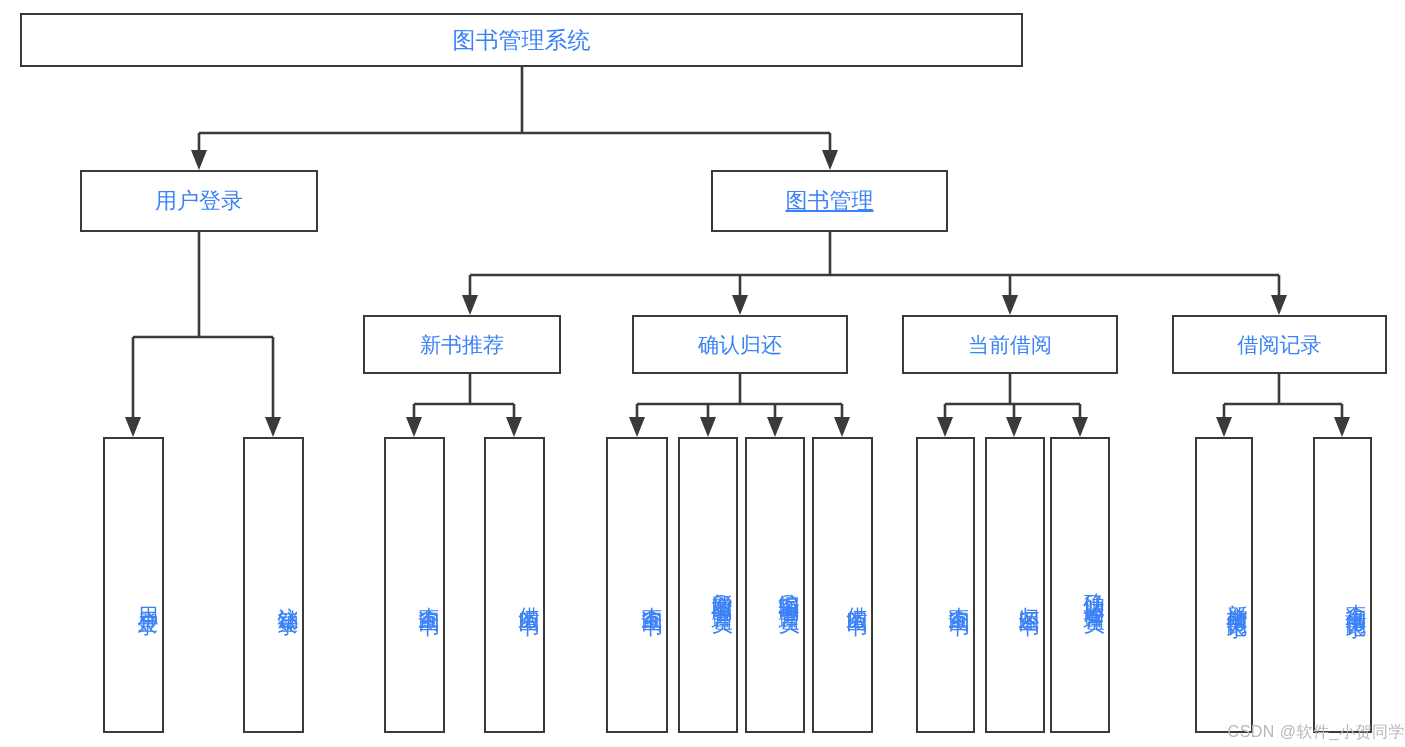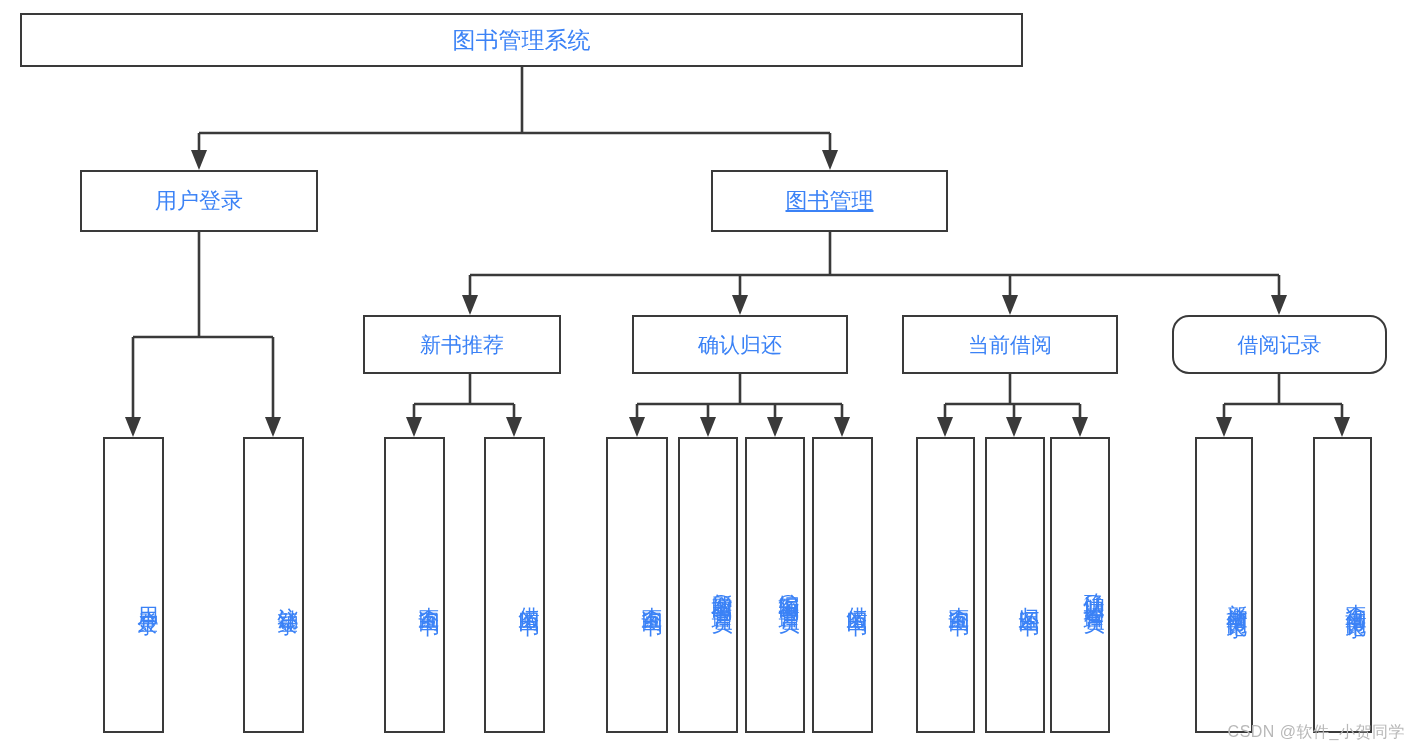--- a/index.html
+++ b/index.html
@@ -148,21 +148,21 @@
   </svg>
 
   <div class="node root" style="left:20px; top:13px; width:1003px; height:54px;">图书管理系统</div>
 
   <div class="node lvl1" style="left:80px; top:170px; width:238px; height:62px;">用户登录</div>
   <div class="node lvl1" style="left:711px; top:170px; width:237px; height:62px;text-decoration:underline;">图书管理</div>
 
   <div class="node lvl2" style="left:363px; top:315px; width:198px; height:59px;">新书推荐</div>
   <div class="node lvl2" style="left:632px; top:315px; width:216px; height:59px;">确认归还</div>
   <div class="node lvl2" style="left:902px; top:315px; width:216px; height:59px;">当前借阅</div>
-  <div class="node lvl2" style="left:1172px; top:315px; width:215px; height:59px;border-radius:17px;">借阅记录</div>
+  <div class="node lvl2" style="left:1172px; top:315px; width:215px; height:59px;">借阅记录</div>
 
   <div class="node leaf" style="left:103px; top:437px; width:61px; height:296px;">用户登录</div>
   <div class="node leaf" style="left:243px; top:437px; width:61px; height:296px;">注销登录</div>
 
   <div class="node leaf" style="left:384px; top:437px; width:61px; height:296px;">查询图书</div>
   <div class="node leaf" style="left:484px; top:437px; width:61px; height:296px;">借阅图书</div>
 
   <div class="node leaf" style="left:606px; top:437px; width:62px; height:296px;">查询图书</div>
   <div class="node leaf tall-text" style="left:678px; top:437px; width:60px; height:296px;">新增图书（管理员）</div>
   <div class="node leaf tall-text" style="left:745px; top:437px; width:60px; height:296px;">编辑图书（管理员）</div>

